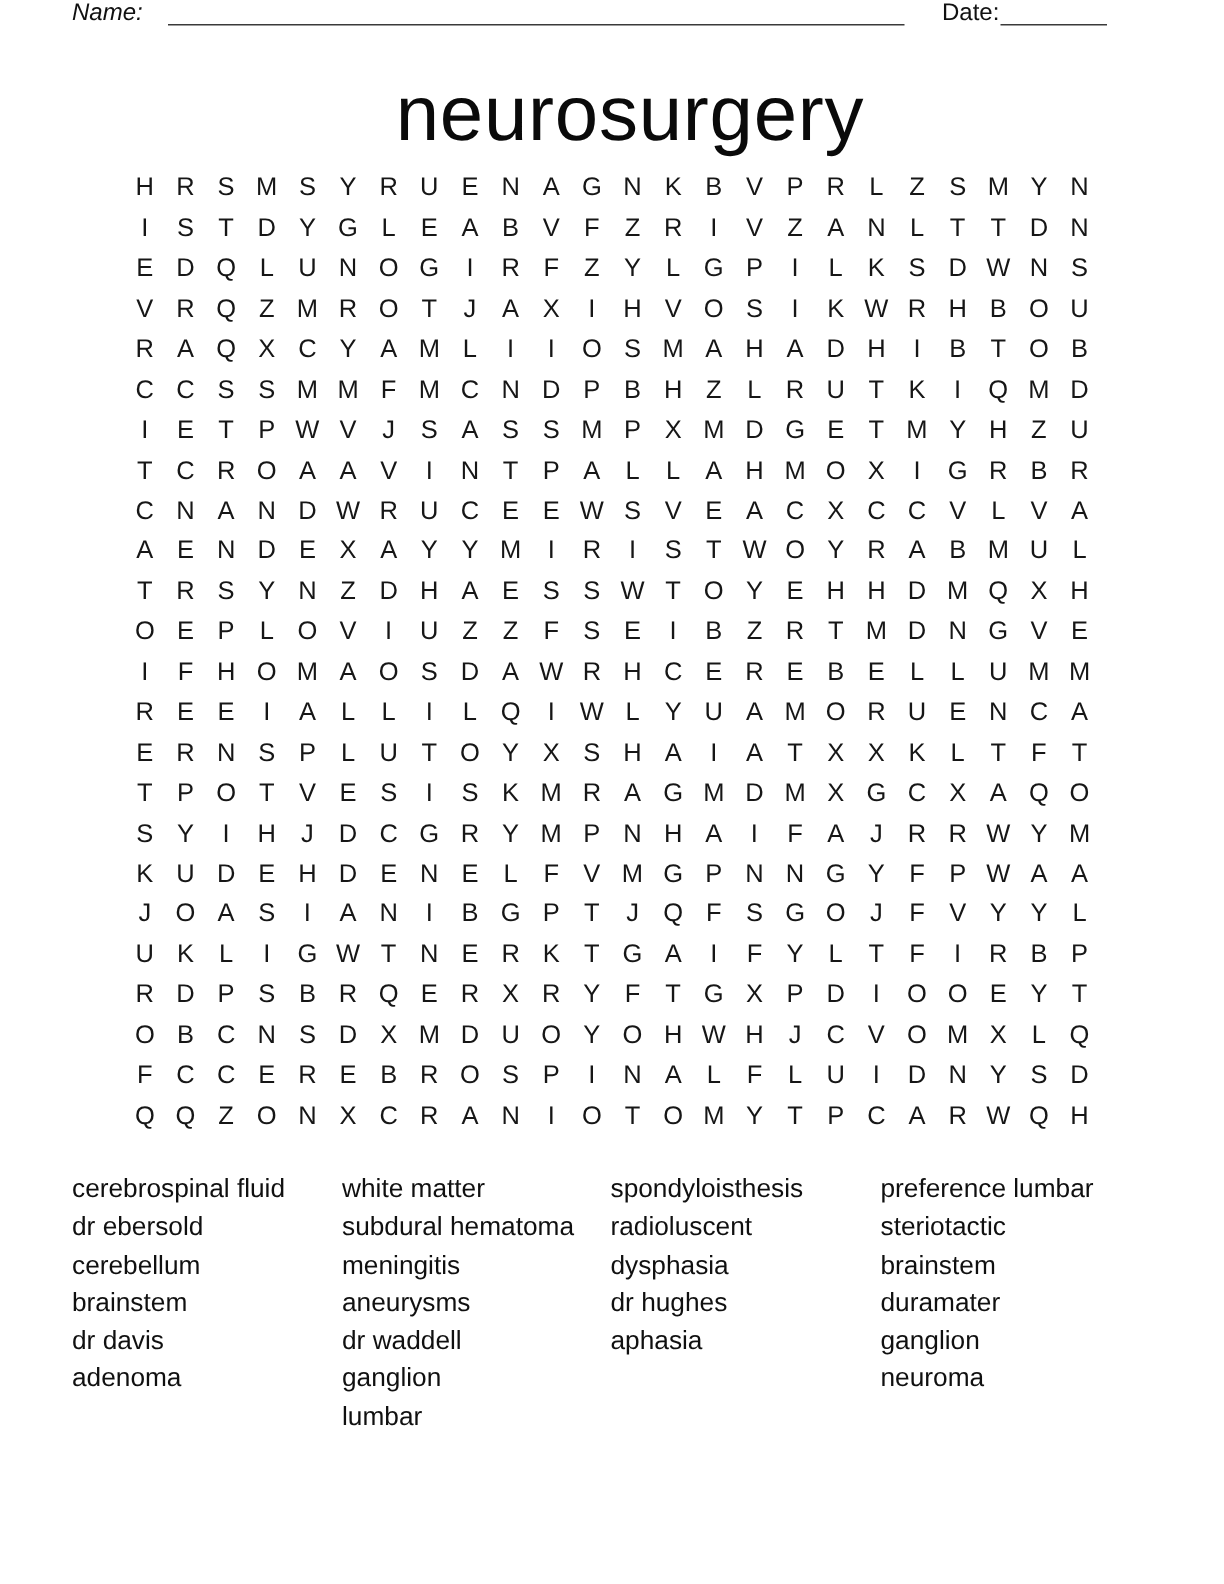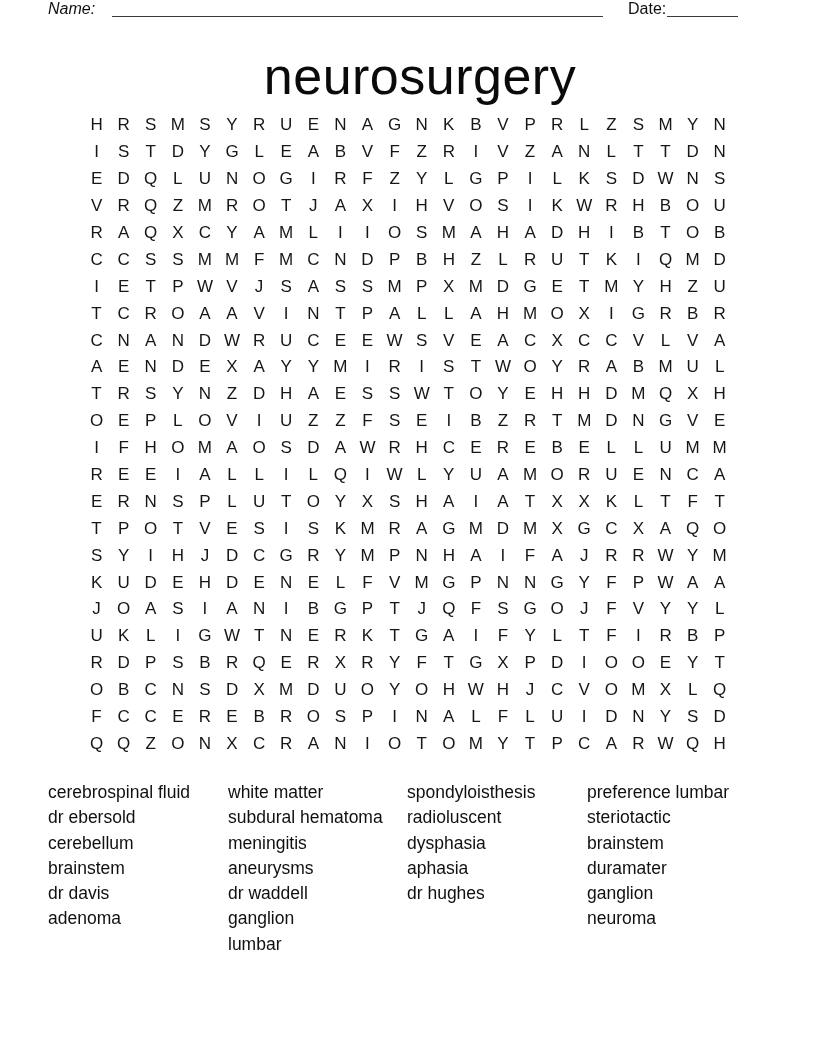--- a/index.html
+++ b/index.html
@@ -718,22 +718,22 @@
         <div class="word-item">meningitis</div>
         <div class="word-item">aneurysms</div>
         <div class="word-item">dr waddell</div>
         <div class="word-item">ganglion</div>
         <div class="word-item">lumbar</div>
       </div>
     <div class="word-col c3">
         <div class="word-item">spondyloisthesis</div>
         <div class="word-item">radioluscent</div>
         <div class="word-item">dysphasia</div>
+        <div class="word-item">dr hughes</div>
         <div class="word-item">aphasia</div>
-        <div class="word-item">dr hughes</div>
       </div>
     <div class="word-col c4">
         <div class="word-item">preference lumbar</div>
         <div class="word-item">steriotactic</div>
         <div class="word-item">brainstem</div>
         <div class="word-item">duramater</div>
         <div class="word-item">ganglion</div>
         <div class="word-item">neuroma</div>
       </div>
   </div>

